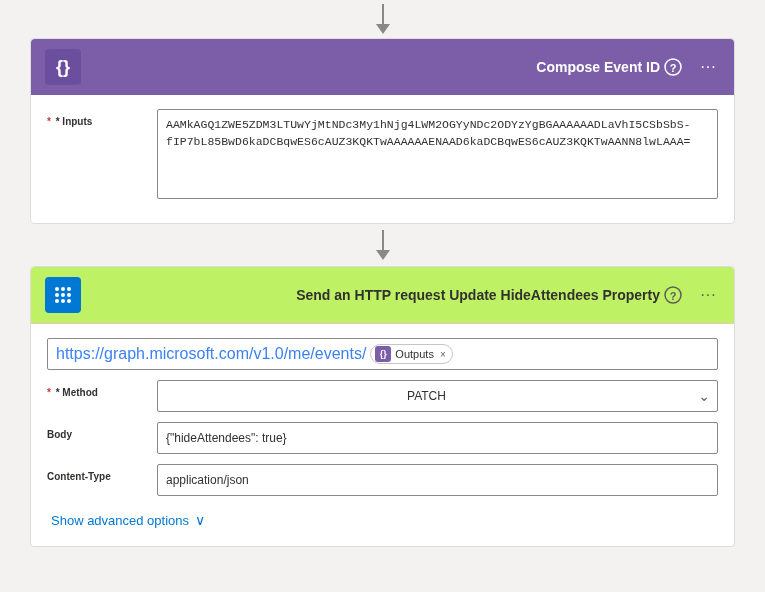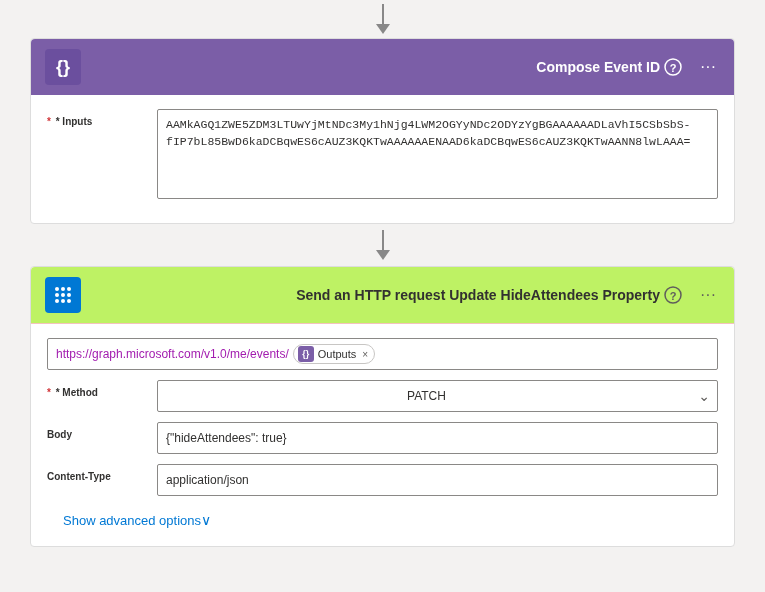--- a/index.html
+++ b/index.html
@@ -185,22 +185,22 @@
       padding: 4px 8px;
       background: #fff;
       display: flex;
       align-items: center;
       flex-wrap: wrap;
       gap: 4px;
       min-height: 32px;
     }
 
     .uri-text {
-      font-size: 12px;
-      color: #a21caf;
+      font-size: 16px;
+      color: #3b82f6;
       white-space: nowrap;
     }
 
     .token-chip {
       display: inline-flex;
       align-items: center;
       background: #fff;
       border: 1px solid #c8c6c4;
       border-radius: 12px;
       padding: 1px 6px 1px 4px;
@@ -259,25 +259,26 @@
       transform: translateY(-50%);
       color: #605e5c;
       font-size: 14px;
       pointer-events: none;
     }
 
     
     .show-advanced {
       display: flex;
       align-items: center;
+      gap: 6px;
       color: #0078d4;
       font-size: 13px;
       cursor: pointer;
       padding: 6px 0 4px 0;
-      margin-left: 16px;
+      margin-left: 4px;
     }
 
     .show-advanced-chevron {
       font-size: 14px;
     }
 
     
     .top-arrow {
       display: flex;
       flex-direction: column;

